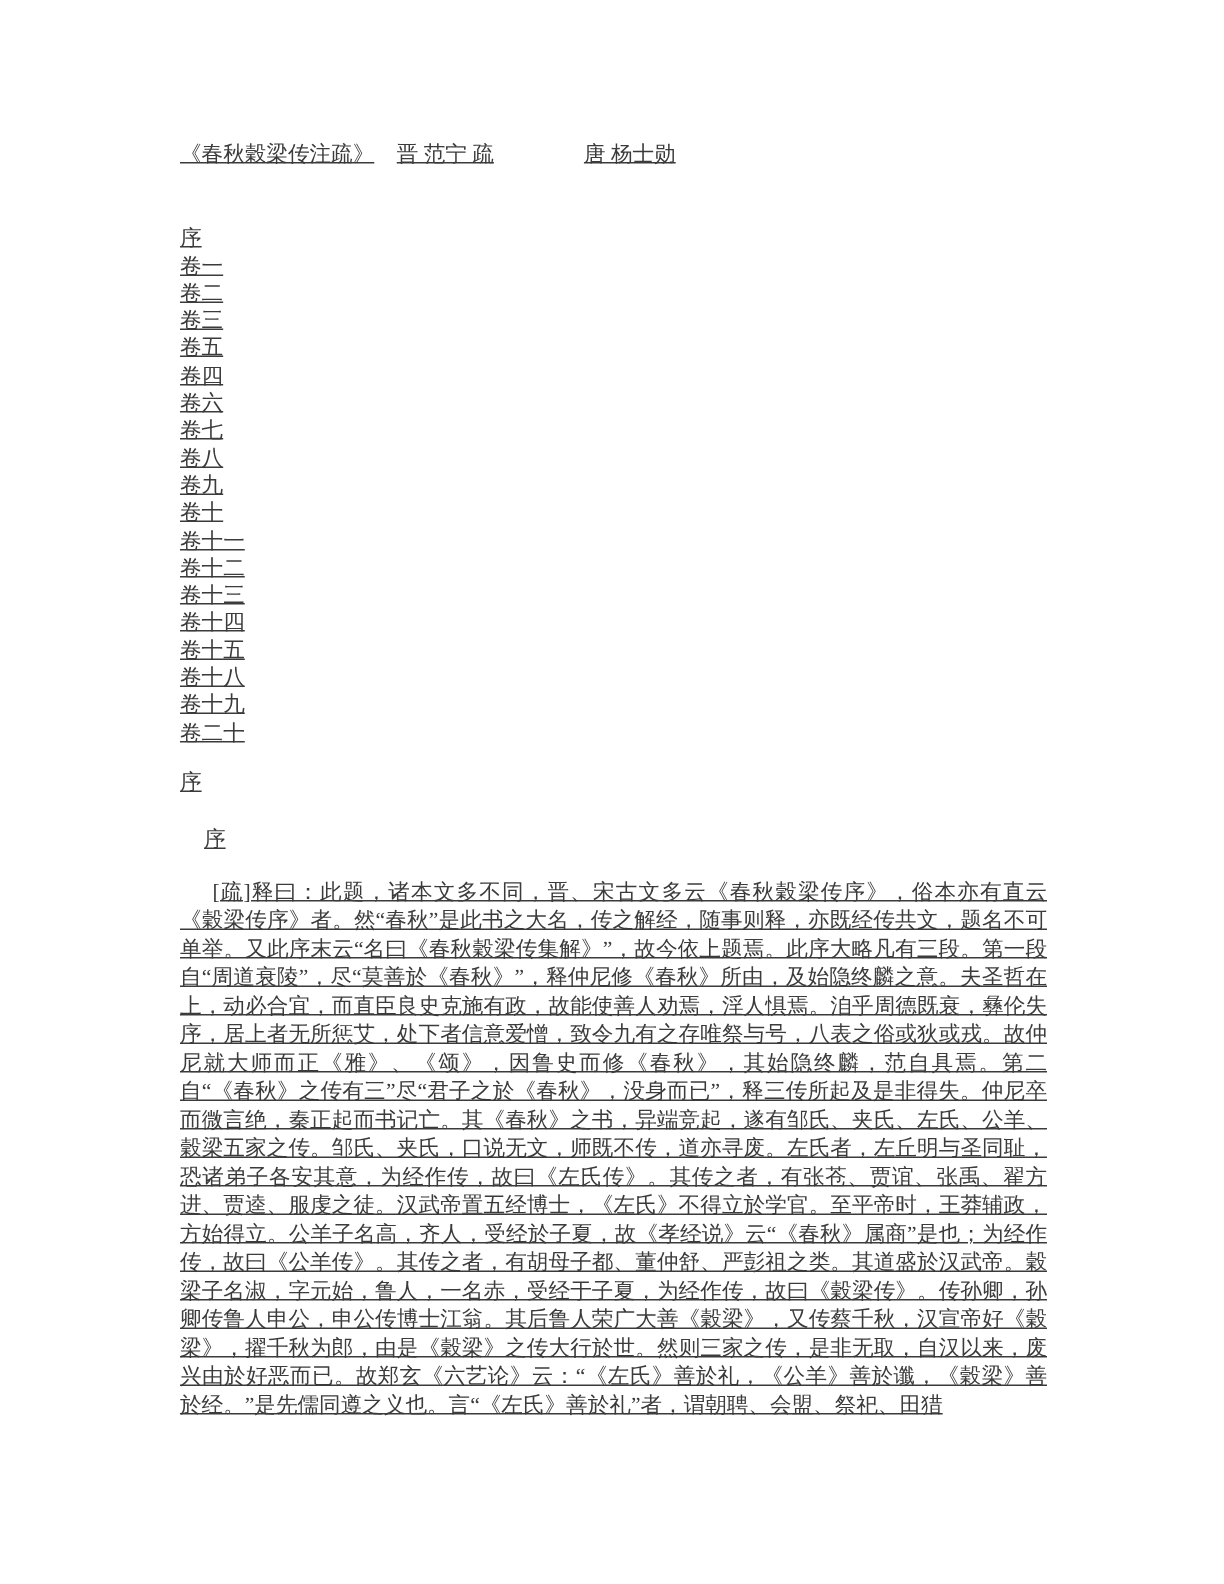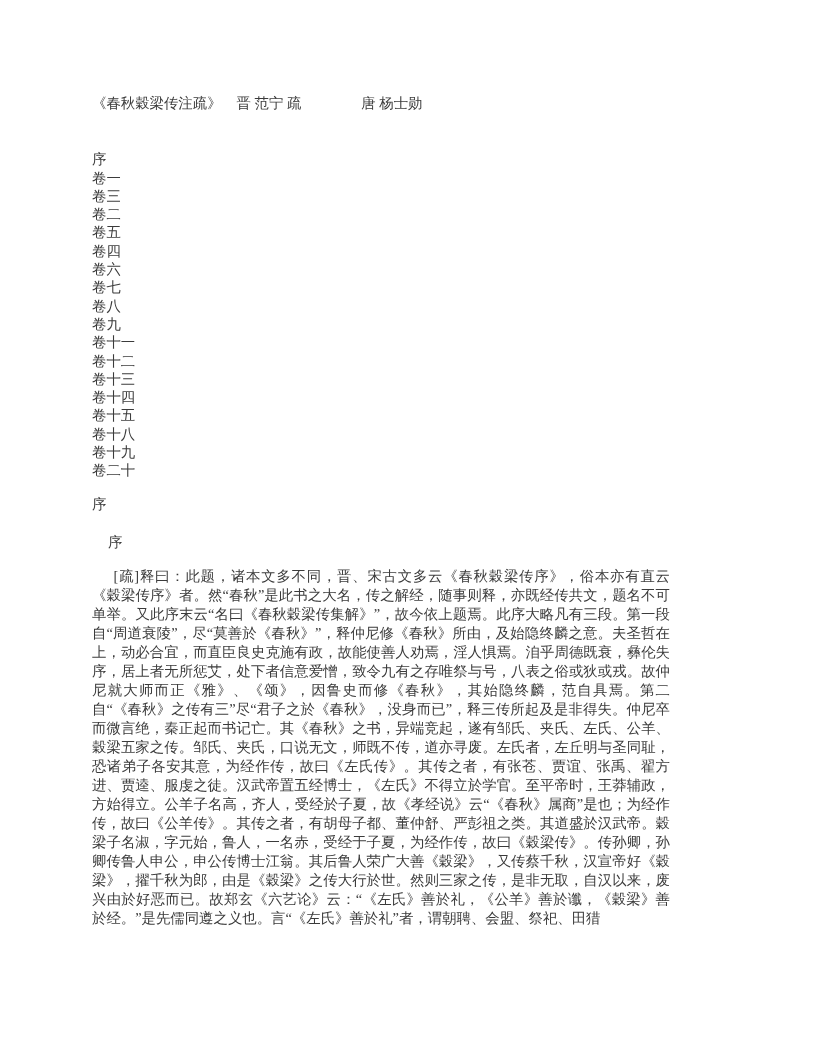--- a/index.html
+++ b/index.html
@@ -8,24 +8,25 @@
     background: #ffffff;
     font-family: "Liberation Serif", "DejaVu Serif", serif;
   }
   .page {
     position: relative;
     width: 816px;
     height: 1056px;
     box-sizing: border-box;
     background: #ffffff;
     color: #3b3b3b;
-    padding: 94px 114px 0 92px;
+    padding: 94px 114px 0 120px;
     font-size: 14.4px;
     line-height: 18.3px;
     overflow: hidden;
+    text-decoration: underline;
   }
   .doc-title-line {
     white-space: nowrap;
     margin: 0 0 38px 0;
   }
   .doc-title-line .attribution-1 { margin-left: 15px; }
   .doc-title-line .attribution-2 { margin-left: 60px; }
   ul.toc {
     list-style: none;
     margin: 0;
@@ -54,28 +55,29 @@
 
 <div class="page">
 
   <div class="doc-title-line">
     <span>《春秋穀梁传注疏》</span><span class="attribution-1">晋 范宁 疏</span><span class="attribution-2">唐 杨士勋</span>
   </div>
 
   <ul class="toc">
       <li>序</li>
       <li>卷一</li>
+      <li>卷二</li>
       <li>卷三</li>
-      <li>卷二</li>
       <li>卷五</li>
       <li>卷四</li>
       <li>卷六</li>
       <li>卷七</li>
       <li>卷八</li>
       <li>卷九</li>
+      <li>卷十</li>
       <li>卷十一</li>
       <li>卷十二</li>
       <li>卷十三</li>
       <li>卷十四</li>
       <li>卷十五</li>
       <li>卷十八</li>
       <li>卷十九</li>
       <li>卷二十</li>
     </ul>
 

